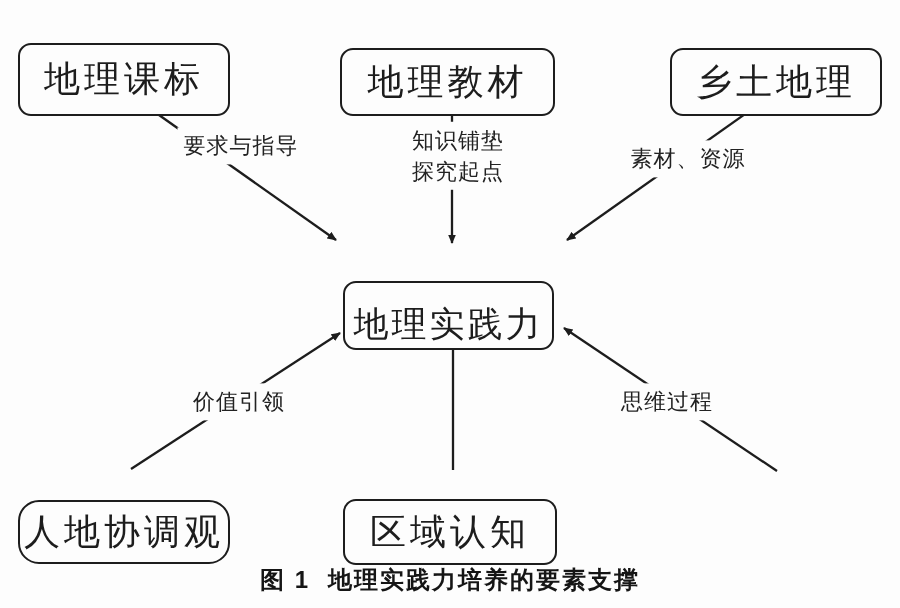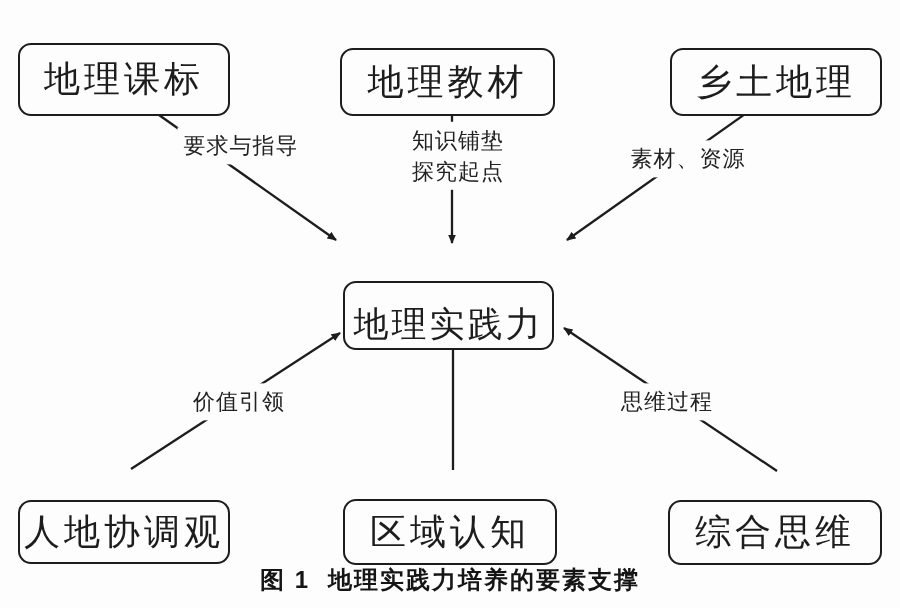--- a/index.html
+++ b/index.html
@@ -32,21 +32,21 @@
     letter-spacing: 4px;
     color: #1d1d1d;
     box-sizing: border-box;
     white-space: nowrap;
     margin-top: 28px;
   }
   .node-top-left      { left: 18px;  top: 15px;  width: 212px; height: 73px; }
   .node-top-center    { left: 340px; top: 20px;  width: 215px; height: 68px; }
   .node-top-right     { left: 670px; top: 20px;  width: 212px; height: 68px; }
   .node-center        { left: 343px; top: 253px; width: 211px; height: 69px; font-size: 35px; letter-spacing: 3px; align-items: flex-end; }
-  .node-bottom-left   { left: 18px;  top: 472px; width: 212px; height: 64px; }
+  .node-bottom-left   { left: 18px;  top: 472px; width: 212px; height: 64px; border-radius: 21px; }
   .node-bottom-center { left: 343px; top: 471px; width: 214px; height: 66px; }
   .node-bottom-right  { left: 668px; top: 472px; width: 214px; height: 65px; }
   .edge-label {
     position: absolute;
     transform: translate(-50%, -50%);
     background: #fdfdfd;
     padding: 3px 6px;
     font-size: 22px;
     letter-spacing: 1px;
     color: #222;
@@ -103,23 +103,20 @@
   </div>
   <div class="node node-center">
     <span>地理实践力</span>
   </div>
   <div class="node node-bottom-left">
     <span>人地协调观</span>
   </div>
   <div class="node node-bottom-center">
     <span>区域认知</span>
   </div>
-  <div class="node node-bottom-right">
-    <span>综合思维</span>
-  </div>
 
   <div class="edge-label edge-label-1">要求与指导</div>
   <div class="edge-label edge-label-2">
     <div>知识铺垫</div>
     <div>探究起点</div>
   </div>
   <div class="edge-label edge-label-3">素材、资源</div>
   <div class="edge-label edge-label-4">价值引领</div>
   <div class="edge-label edge-label-6">思维过程</div>
 

